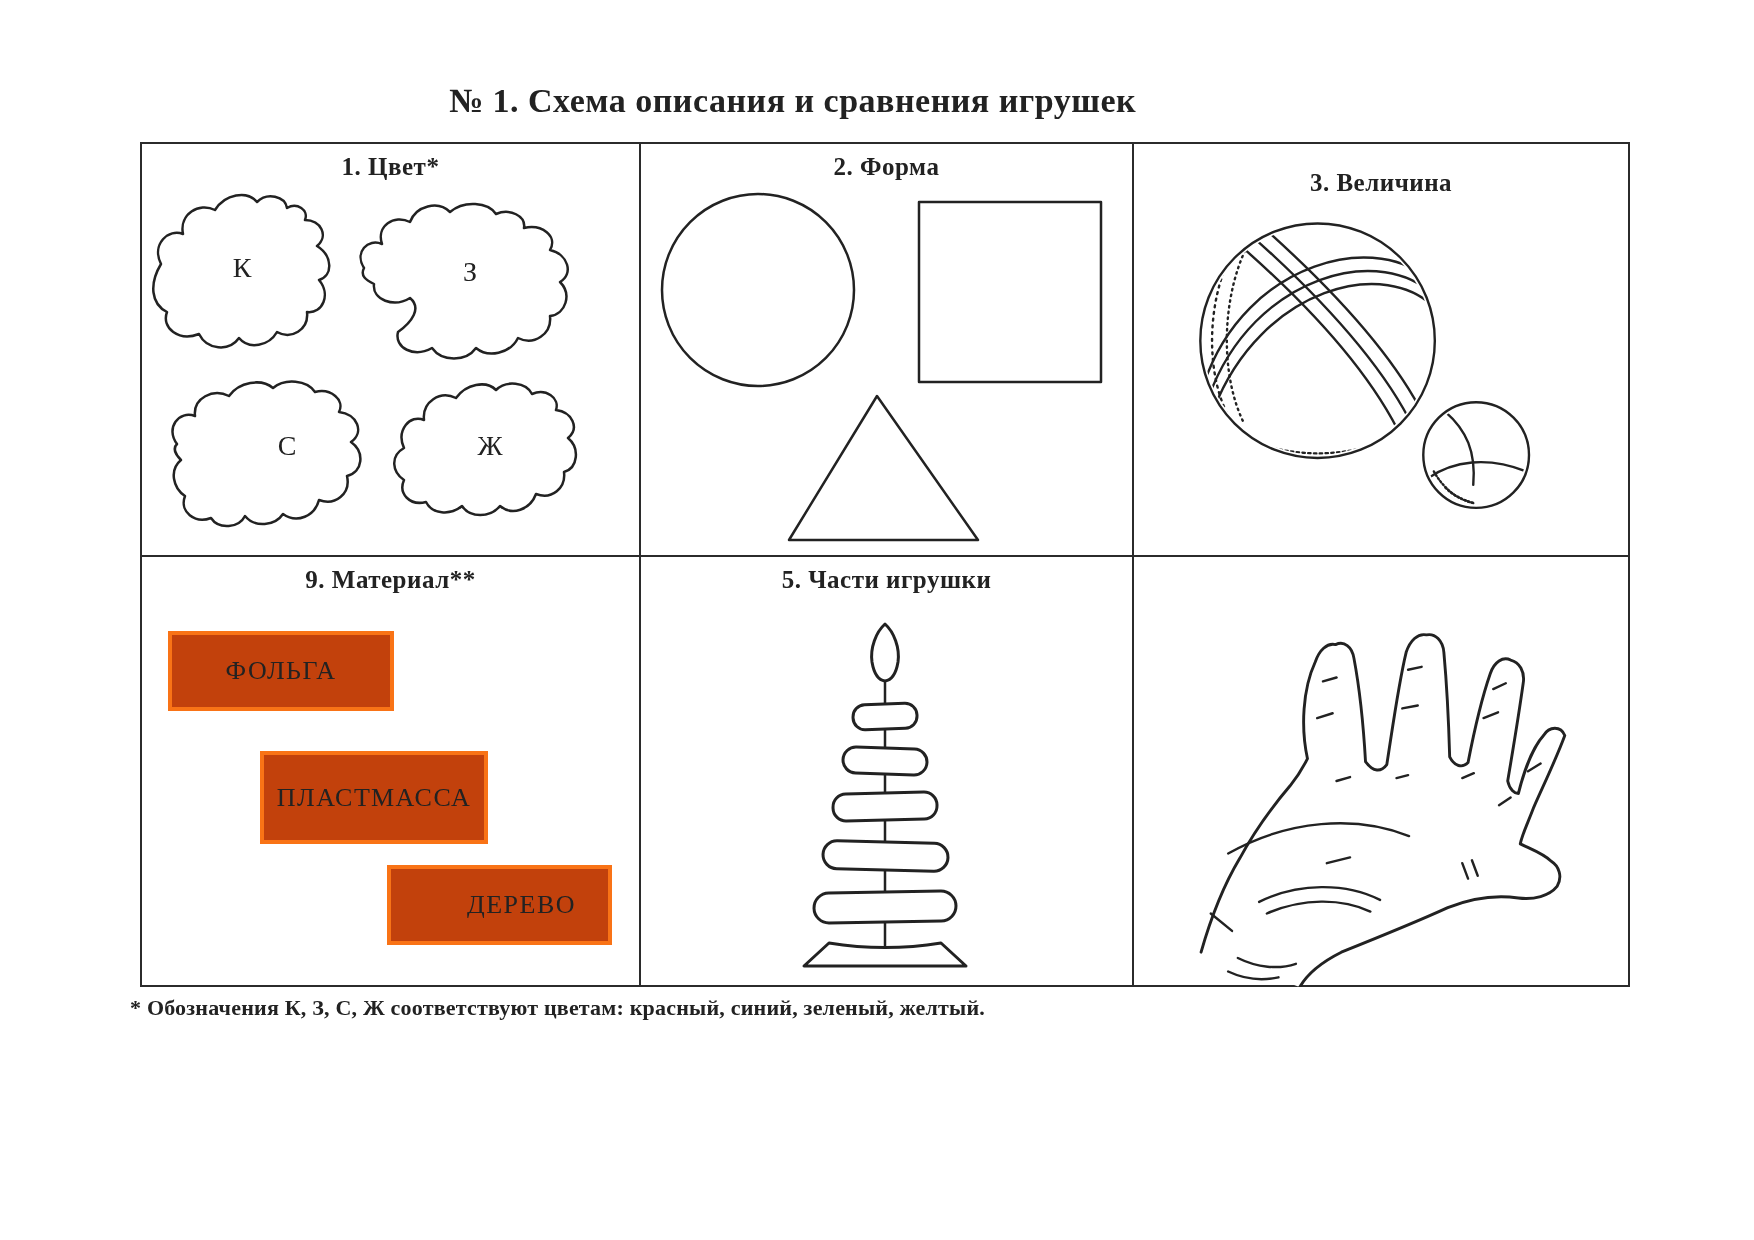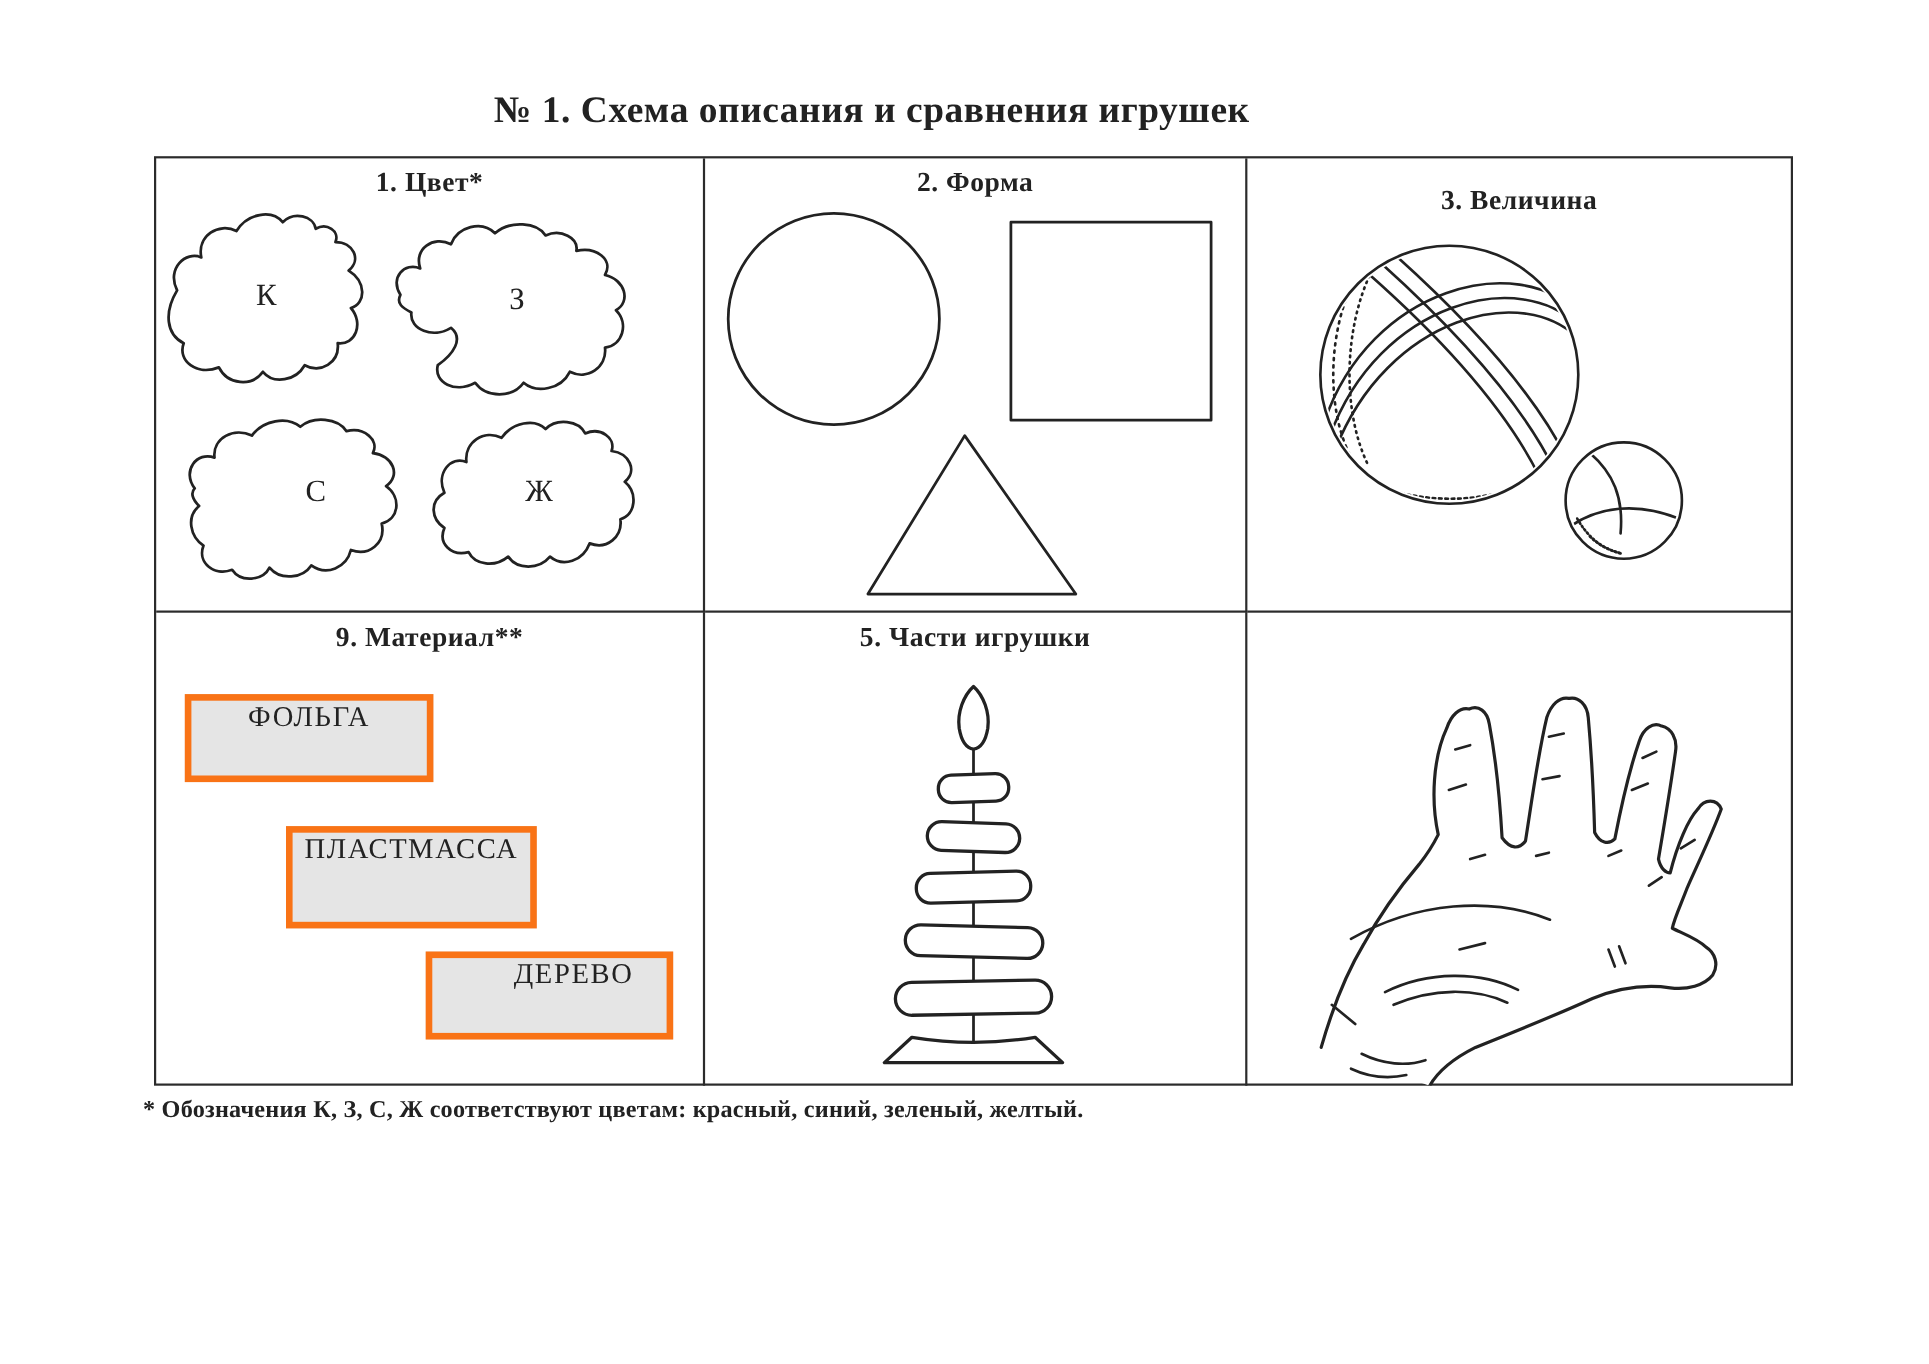--- a/index.html
+++ b/index.html
@@ -54,25 +54,25 @@
   }
   svg .ln{fill:none;stroke:#222222;stroke-width:2.5;stroke-linecap:round;stroke-linejoin:round;}
   svg .outline{fill:#ffffff;stroke:#222222;stroke-width:3;stroke-linejoin:round;}
   svg text{
     font-family:"Liberation Serif","DejaVu Serif",serif;
     font-size:28px;fill:#222222;text-anchor:middle;
   }
   .mat-box{
     position:absolute;
     box-sizing:border-box;
-    border:6px solid #f97316;
-    display:flex;justify-content:center;
+    border:4px solid #f97316;
+    display:flex;align-items:center;justify-content:center;
     font-size:26px;
     letter-spacing:1.5px;
-    background:#e5e5e5;
+    background:#c2410c;
     z-index:2;
   }
   .footnotes{
     position:absolute;
     left:130px;top:992px;width:1350px;
     font-size:22px;font-weight:bold;
     line-height:31px;
     letter-spacing:0.2px;
   }
 </style>

